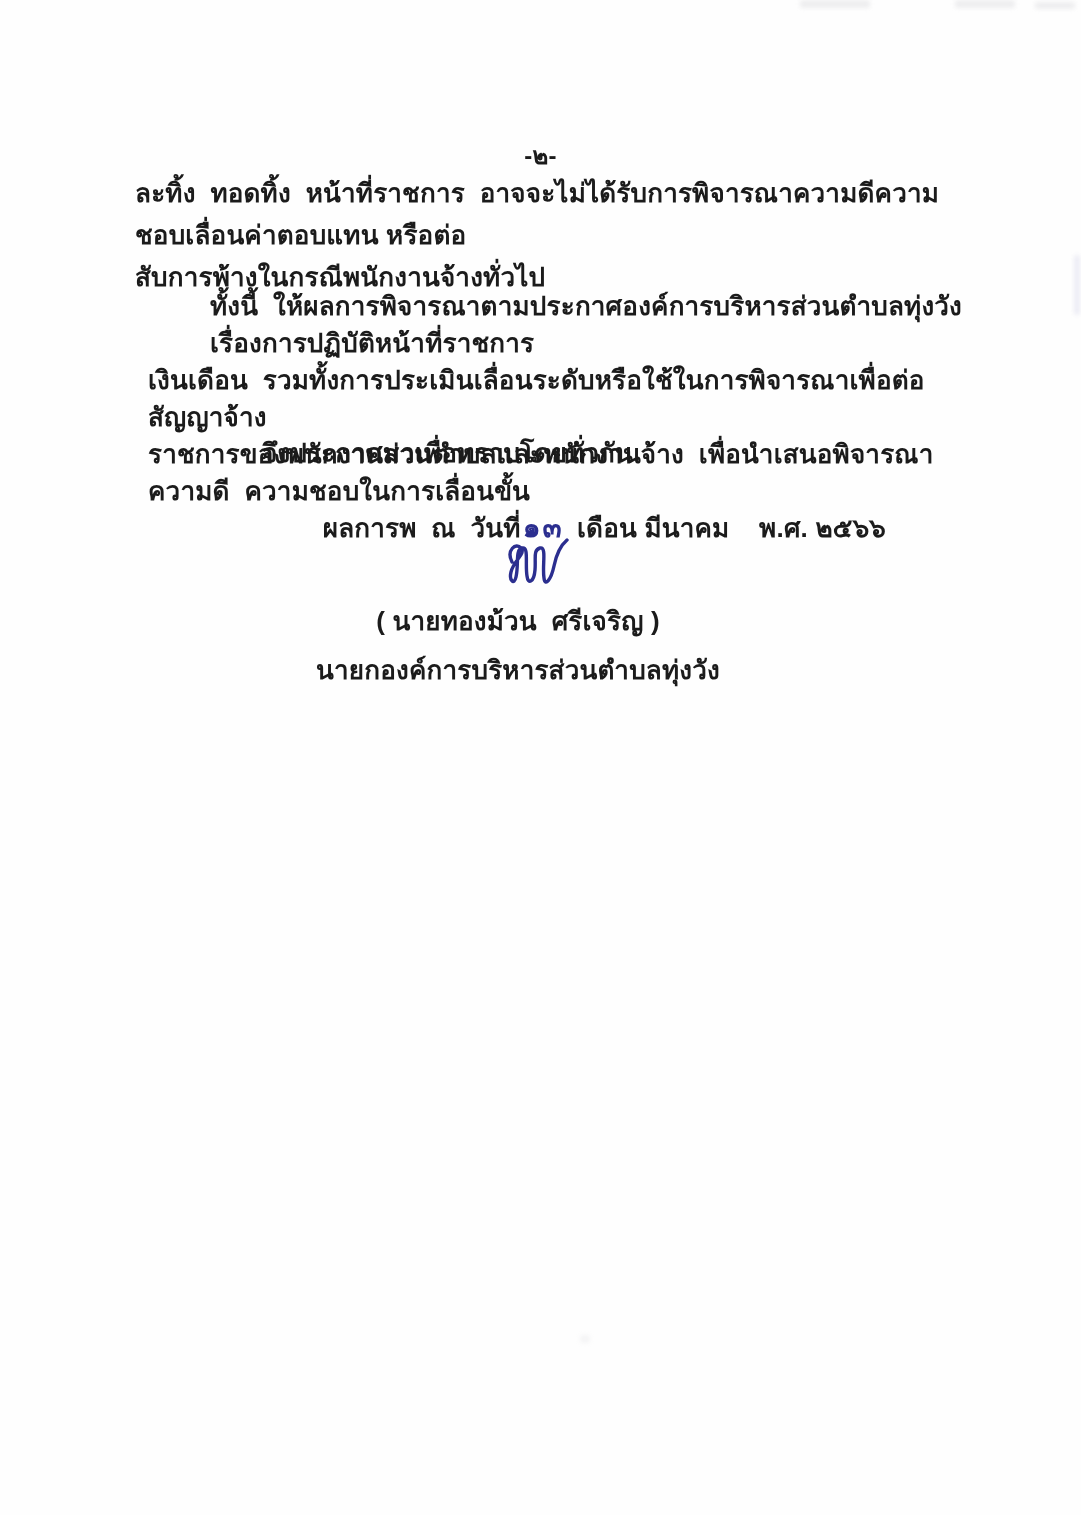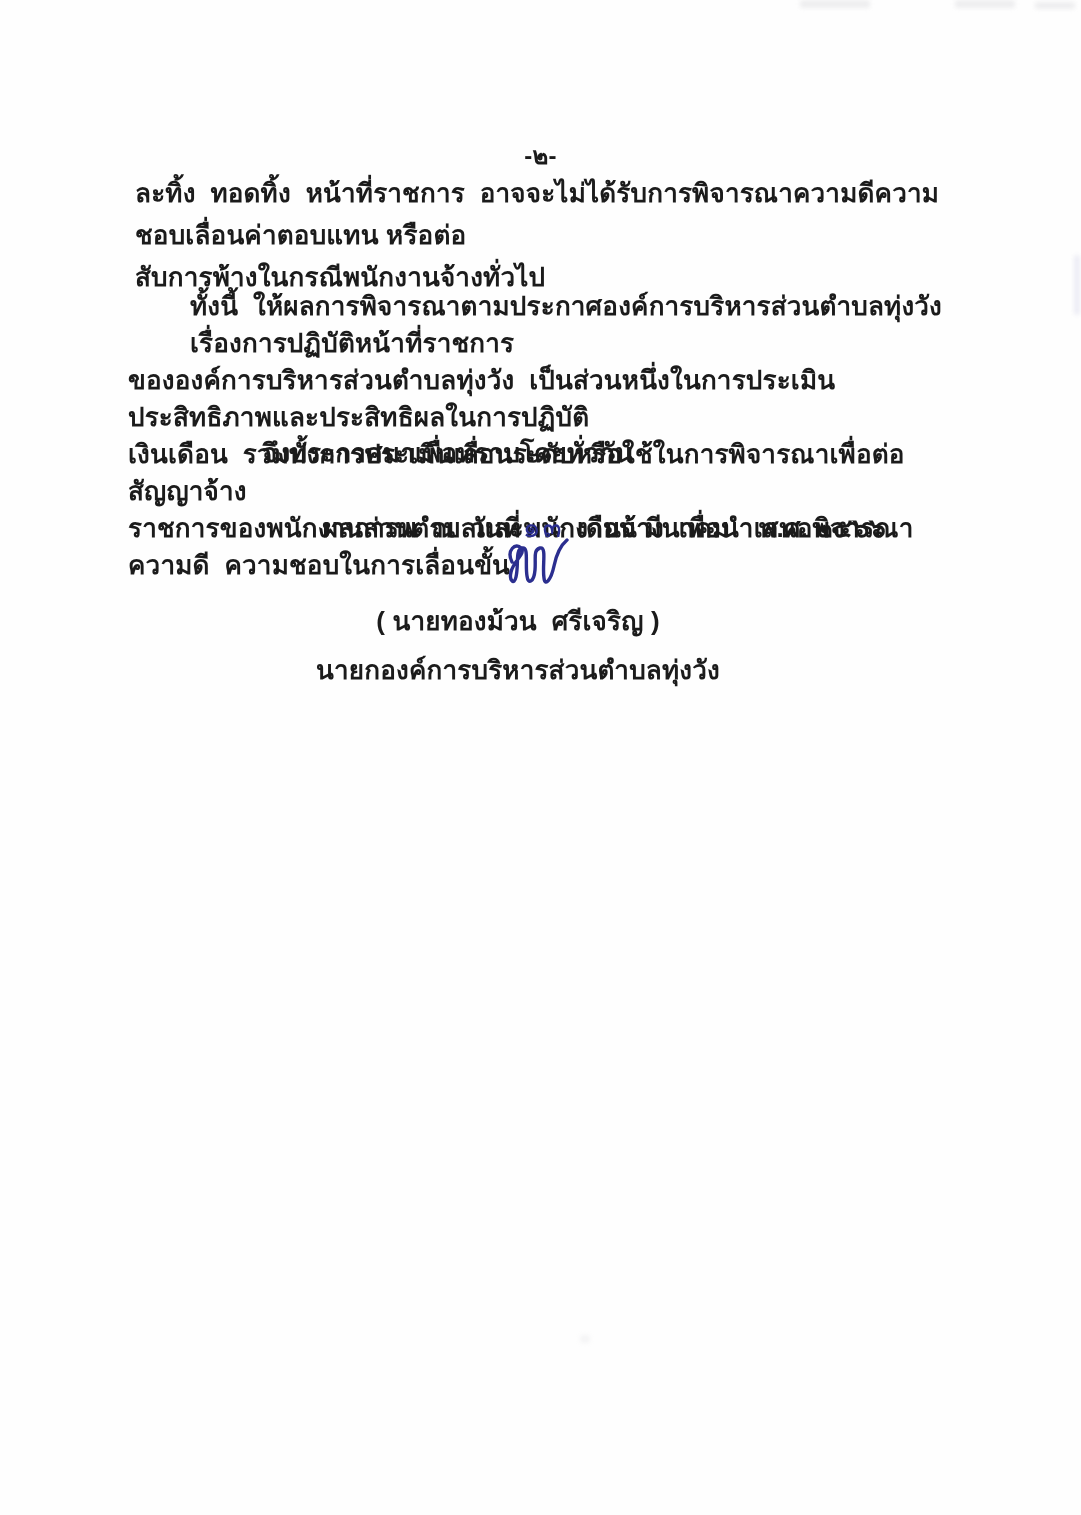--- a/index.html
+++ b/index.html
@@ -35,21 +35,21 @@
   .para1 {
     position: absolute;
     top: 172px;
     left: 135px;
     width: 810px;
     line-height: 42px;
   }
   .para2 {
     position: absolute;
     top: 288px;
-    left: 128px;
+    left: 148px;
     width: 815px;
     line-height: 37px;
   }
   .para2 .indent {
     padding-left: 62px;
   }
   .closing-line {
     position: absolute;
     top: 432px;
     left: 262px;
@@ -57,21 +57,21 @@
   }
   .date-line {
     position: absolute;
     top: 474px;
     left: 293px;
   }
   .date-line span { vertical-align: baseline; }
   .handwritten-day {
     color: #2b2e8f;
     font-size: 28px;
-    font-weight: 400;
+    font-weight: 700;
     letter-spacing: 2px;
     padding: 0 6px 0 2px;
   }
   .signature-block {
     position: absolute;
     top: 536px;
     left: 0;
     width: 100%;
     text-align: center;
   }
@@ -120,21 +120,20 @@
 
   <div class="txt page-number">-๒-</div>
 
   <div class="para1">
     <div class="txt">ละทิ้ง  ทอดทิ้ง  หน้าที่ราชการ  อาจจะไม่ได้รับการพิจารณาความดีความชอบเลื่อนค่าตอบแทน หรือต่อ</div>
     <div class="txt">สับการพ้างในกรณีพนักงานจ้างทั่วไป</div>
   </div>
 
   <div class="para2">
     <div class="txt indent">ทั้งนี้  ให้ผลการพิจารณาตามประกาศองค์การบริหารส่วนตำบลทุ่งวัง  เรื่องการปฏิบัติหน้าที่ราชการ</div>
-    <div class="txt">ขององค์การบริหารส่วนตำบลทุ่งวัง  เป็นส่วนหนึ่งในการประเมินประสิทธิภาพและประสิทธิผลในการปฏิบัติ</div>
     <div class="txt">เงินเดือน  รวมทั้งการประเมินเลื่อนระดับหรือใช้ในการพิจารณาเพื่อต่อสัญญาจ้าง</div>
     <div class="txt">ราชการของพนักงานส่วนตำบลและพนักงานจ้าง  เพื่อนำเสนอพิจารณาความดี  ความชอบในการเลื่อนขั้น</div>
   </div>
 
   <div class="txt closing-line">จึงประกาศมาเพื่อทราบโดยทั่วกัน</div>
 
   <div class="txt date-line">
     <span>ผลการพ  ณ  วันที่</span><span class="handwritten-day">๑๓</span><span> เดือน มีนาคม    พ.ศ. ๒๕๖๖</span>
   </div>
 

